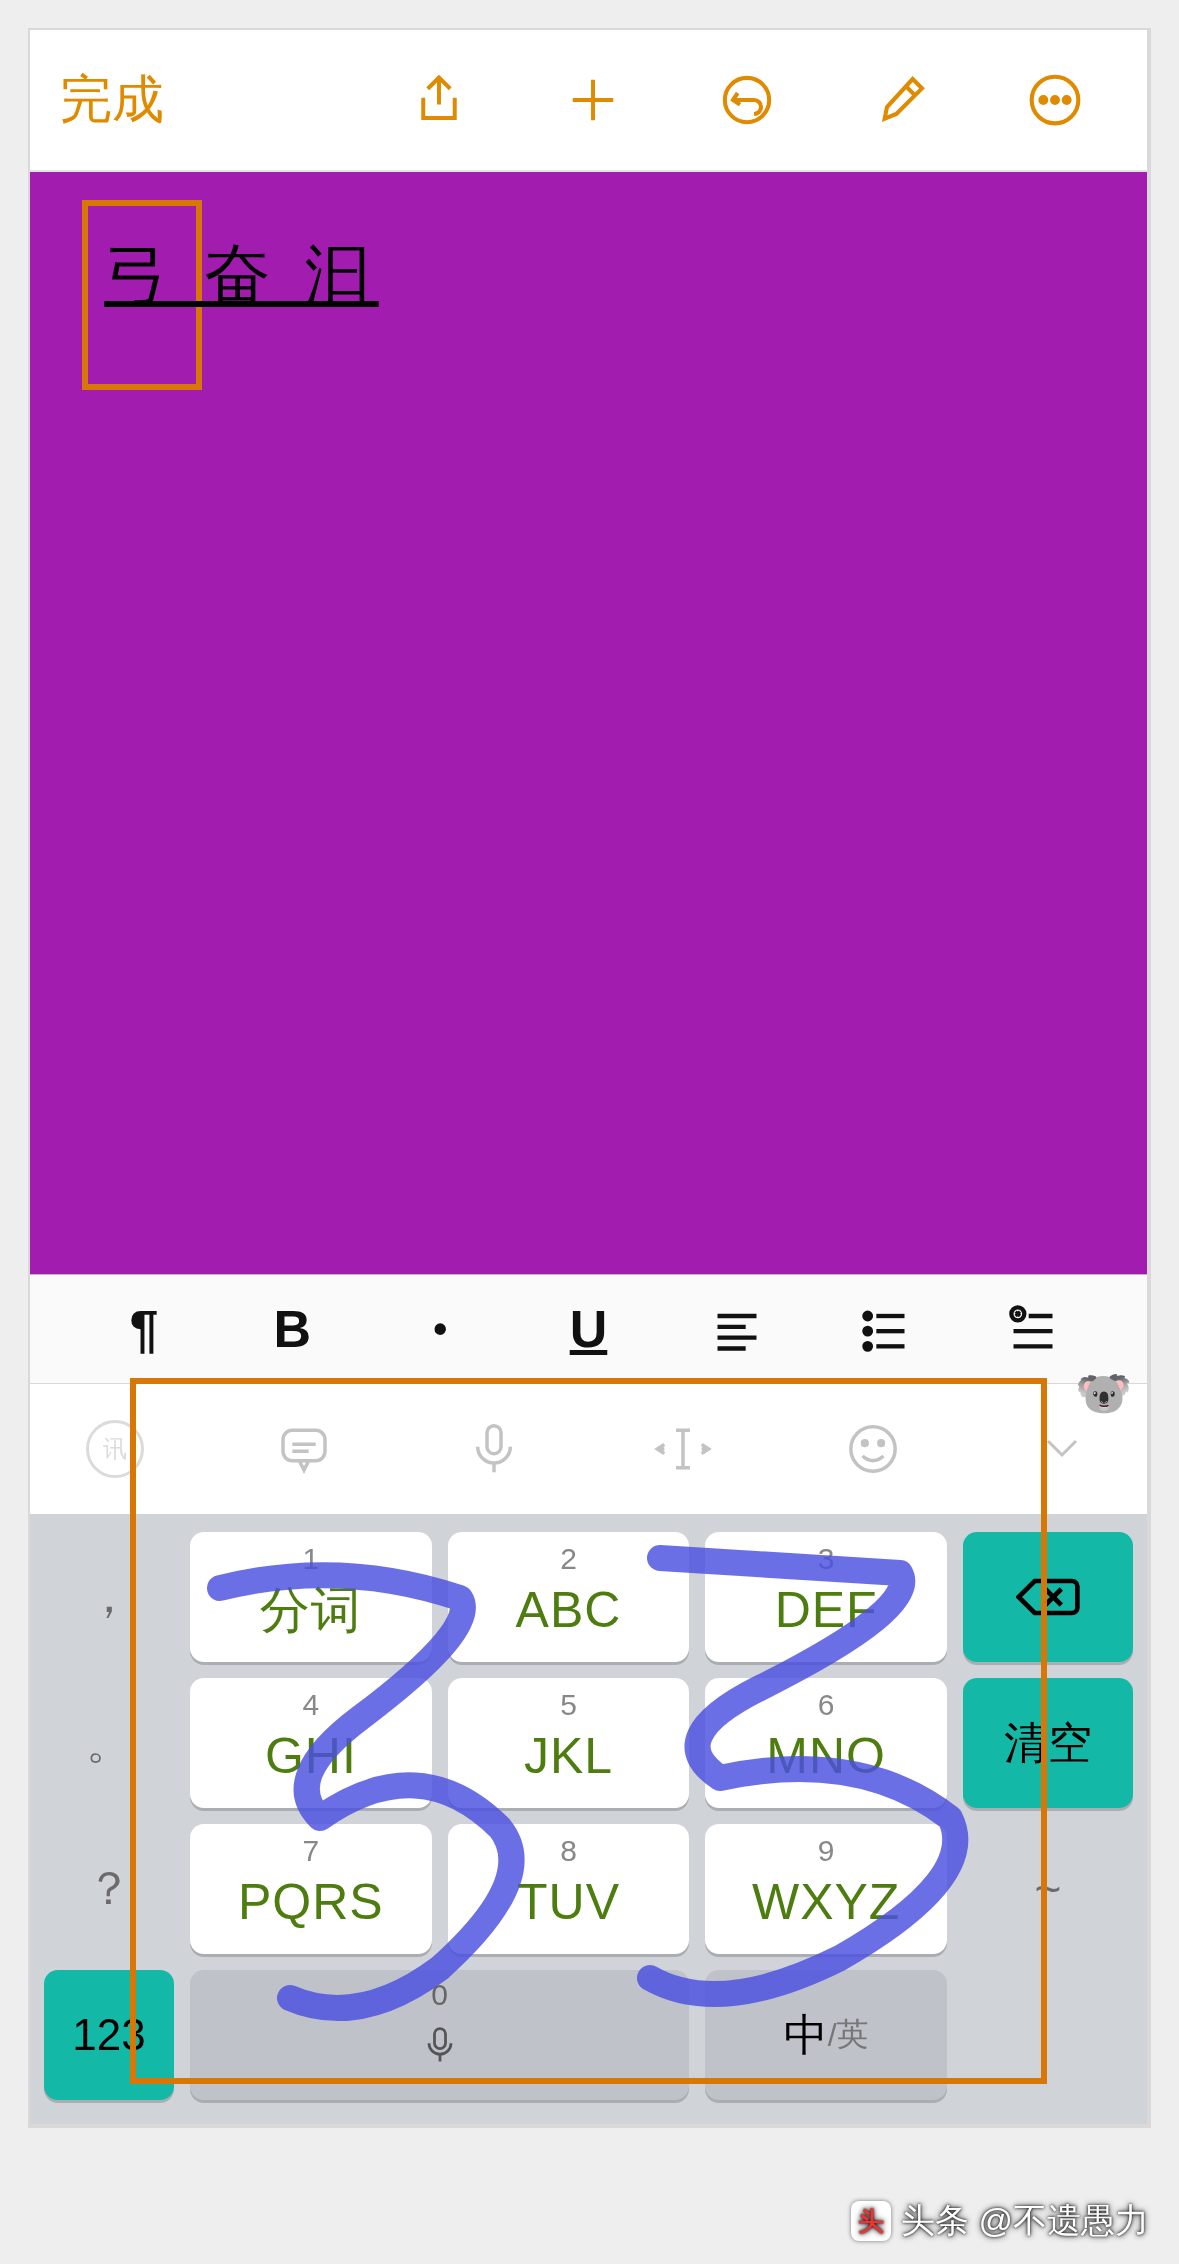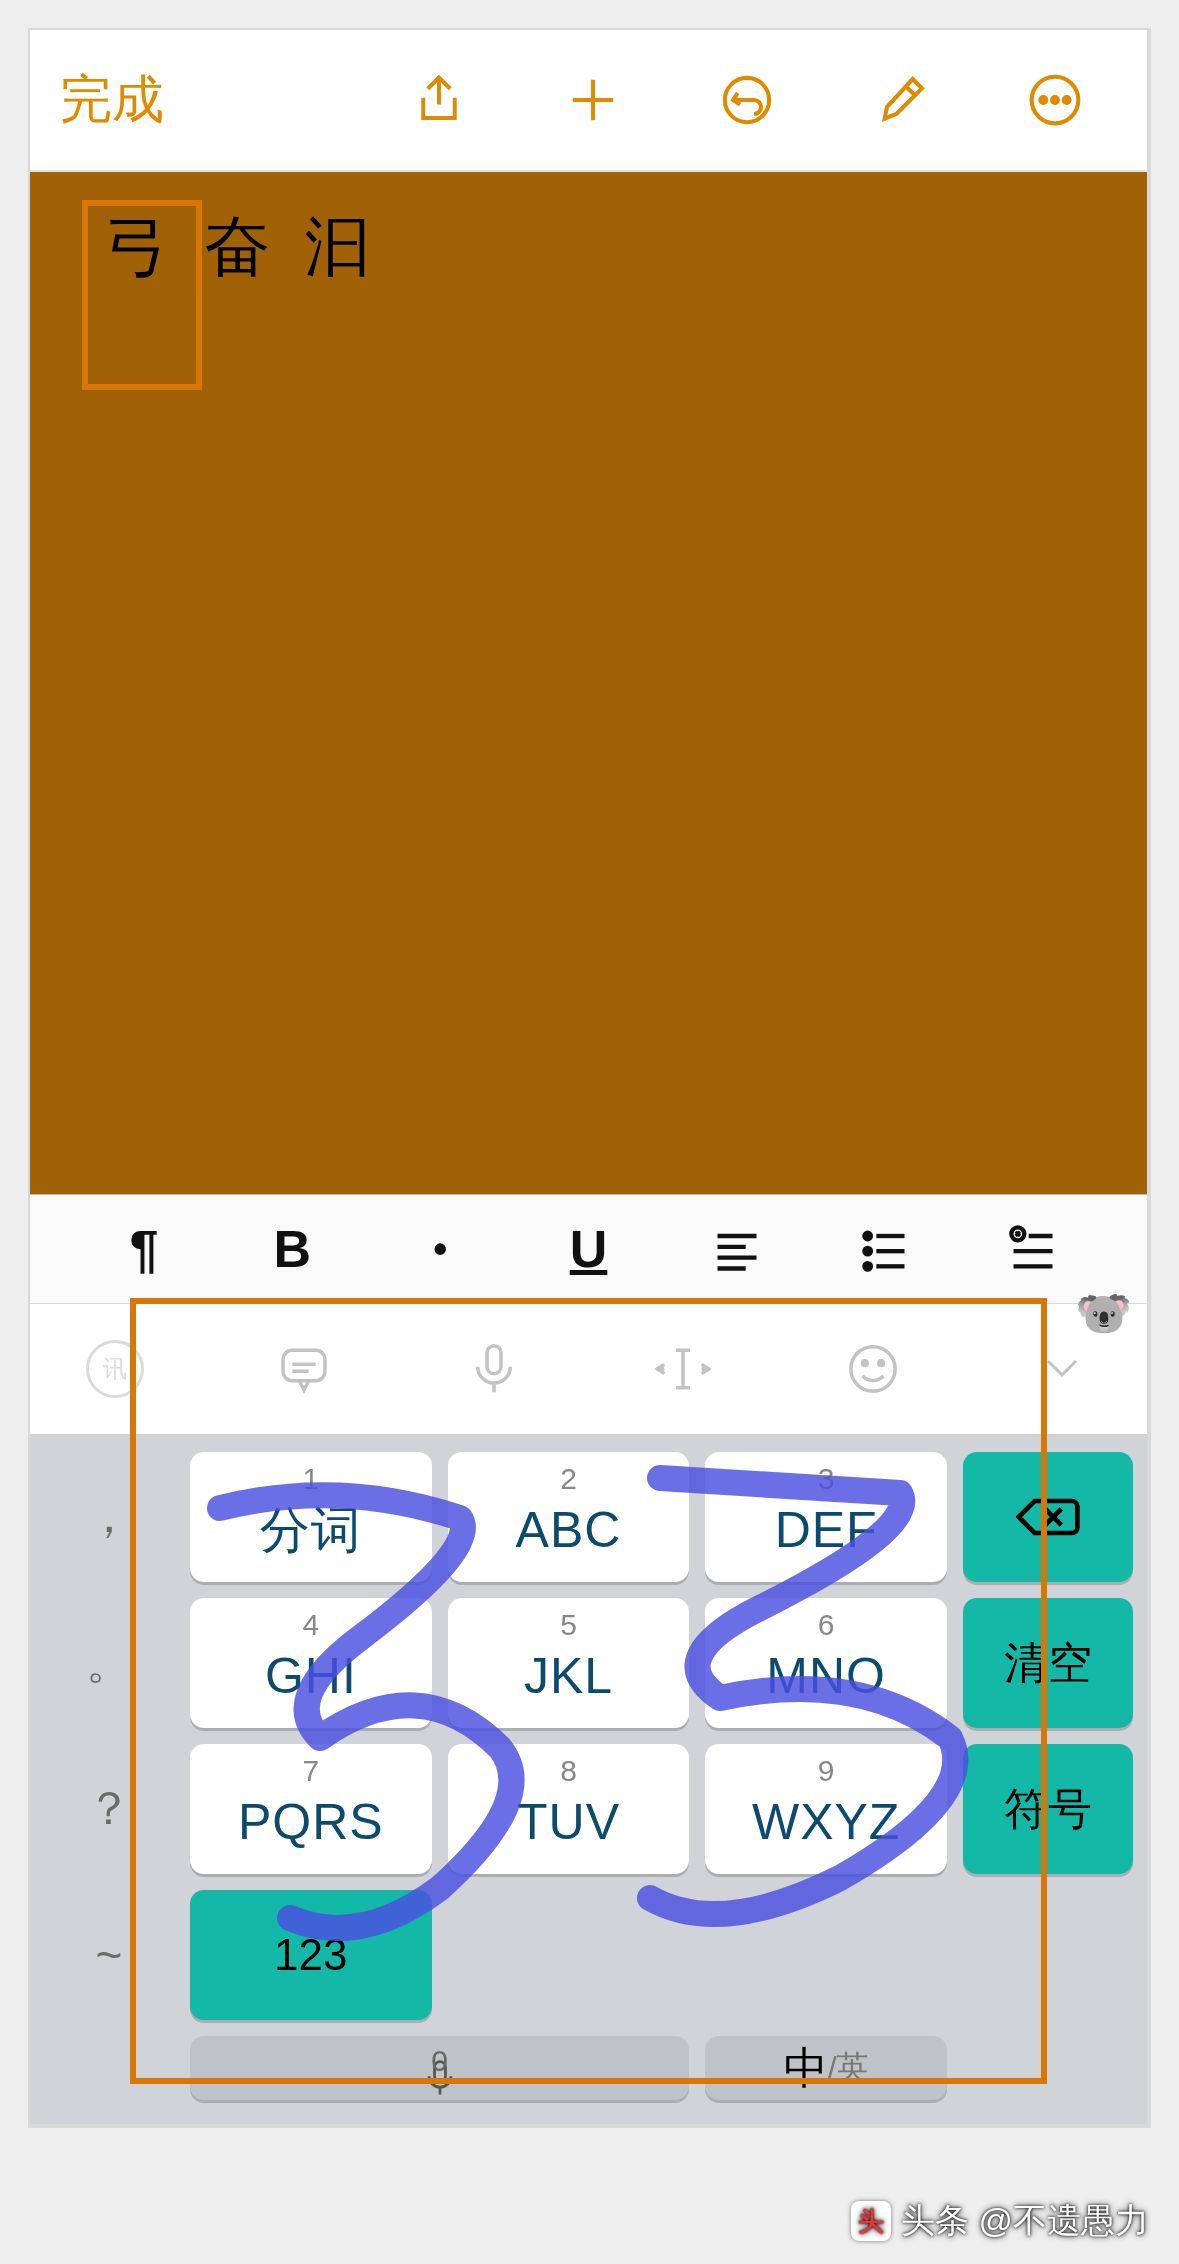--- a/index.html
+++ b/index.html
@@ -41,23 +41,24 @@
     display: flex;
     gap: 90px;
     align-items: center;
     margin-right: 30px;
   }
   .tb-icon { width: 64px; height: 64px; display: flex; align-items: center; justify-content: center; }
   .tb-icon svg { stroke: #E08A00; fill: none; stroke-width: 3.5; }
   .divider { height: 2px; background: #e3e3e3; }
   .note-area {
     flex: 1;
-    background: #a16207;
-    position: relative;
-    padding: 32px 40px;
+    background: #a21caf;
+    position: relative;
+    padding: 60px 40px;
+    text-decoration: underline;
   }
   .highlight-box {
     position: absolute;
     left: 52px;
     top: 28px;
     width: 120px;
     height: 190px;
     border: 6px solid #D97706;
   }
   .note-text {
@@ -126,21 +127,21 @@
     display:flex; align-items:center; justify-content:center;
   }
   .kb-key {
     background: #fff;
     border-radius: 14px;
     box-shadow: 0 3px 0 rgba(0,0,0,0.18);
     display:flex; flex-direction:column; align-items:center; justify-content:center;
     position: relative;
   }
   .kb-key .num { position: absolute; top: 10px; font-size: 30px; color: #888; }
-  .kb-key .lbl { font-size: 50px; color: #0c4a6e; margin-top: 26px; letter-spacing:1px;}
+  .kb-key .lbl { font-size: 50px; color: #4d7c0f; margin-top: 26px; letter-spacing:1px;}
   .kb-key.cn .lbl { font-size: 50px; }
   .kb-func {
     background: #14b8a6;
     border-radius: 14px;
     box-shadow: 0 3px 0 rgba(0,0,0,0.18);
     display:flex; align-items:center; justify-content:center;
     font-size: 44px; color: #000;
   }
   .kb-func svg { stroke:#000; fill:none; stroke-width:3.5; }
   .kb-bottom-key { grid-column: span 1; }
@@ -335,21 +336,20 @@
             <span class="lbl">PQRS</span>
           </div>
         <div class="kb-key">
             <span class="num">8</span>
             <span class="lbl">TUV</span>
           </div>
         <div class="kb-key">
             <span class="num">9</span>
             <span class="lbl">WXYZ</span>
           </div>
-        <div class="kb-func">符号</div>
 
         <div class="kb-side">~</div>
         <div class="kb-func kb-bottom-key">123</div>
         <div class="kb-space">
           <span class="num">0</span>
           <svg viewBox="0 0 48 48" width="44" height="44" style="margin-top:20px; stroke:#555; fill:none; stroke-width:3;">
               <rect x="18" y="6" width="12" height="22" rx="6"></rect>
               <path d="M12 22 A12 12 0 0 0 36 22 M24 34 V42"></path>
             </svg>
         </div>

